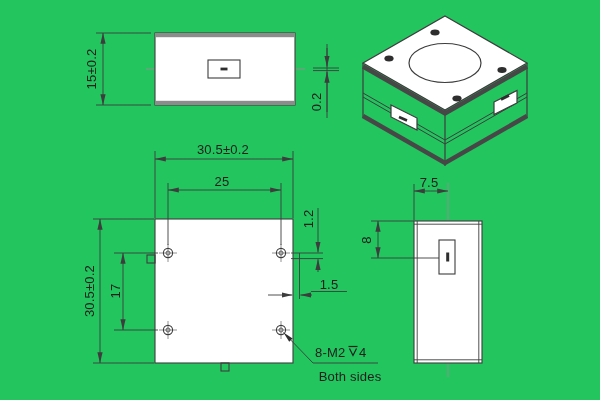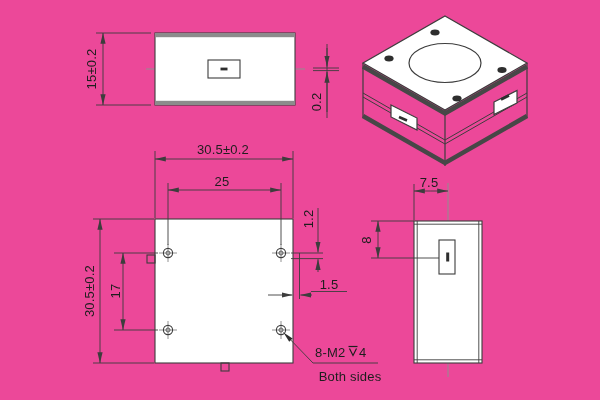--- a/index.html
+++ b/index.html
@@ -1,16 +1,16 @@
 <!DOCTYPE html>
 <html><head>
 <meta charset="utf-8">
 <style>
   html,body{margin:0;padding:0;background:#ffffff;}
-  #canvas{position:relative;width:600px;height:400px;background:#ec4899;overflow:hidden;
+  #canvas{position:relative;width:600px;height:400px;background:#22c55e;overflow:hidden;
           font-family:"Liberation Sans", sans-serif;}
   svg{display:block;}
   text{font-family:"Liberation Sans", sans-serif;font-size:13px;fill:#1e1e1e;letter-spacing:0.2px;}
 </style>
 </head>
 <body>
 
 <div id="canvas">
 <svg width="600" height="400" viewBox="0 0 600 400">
   <defs>

